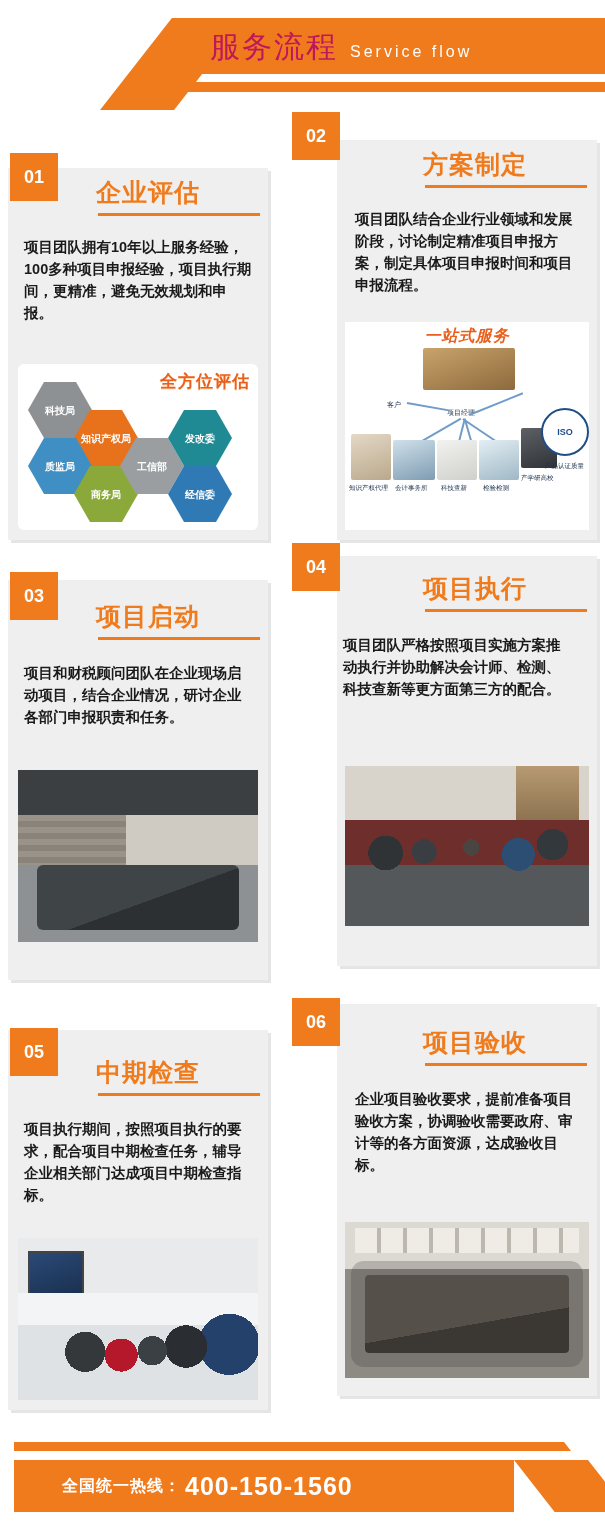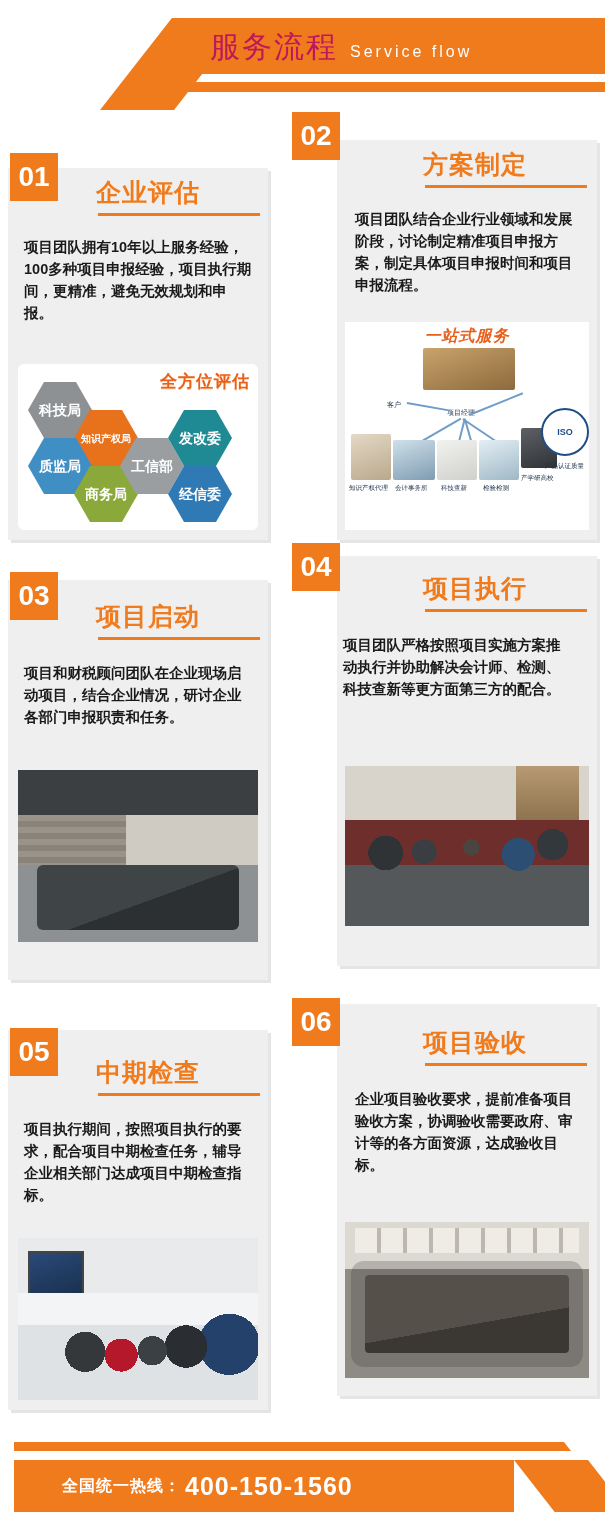--- a/index.html
+++ b/index.html
@@ -44,21 +44,21 @@
   }
   .hdr-cn{font-size:30px;font-weight:normal;color:#be185d;letter-spacing:2px;line-height:46px;}
   .hdr-en{font-size:16px;color:#fff;letter-spacing:3px;font-weight:normal;}
 
   
   .card{position:absolute;background:#EFEFEF;box-shadow:3px 3px 0 rgba(0,0,0,.10);}
   .card-inner{position:relative;width:100%;height:100%;}
 
   .badge{
     position:absolute;width:48px;height:48px;background:#F07B1D;
-    color:#fff;font-size:28px;font-weight:bold;
+    color:#fff;font-size:18px;font-weight:bold;
     display:flex;align-items:center;justify-content:center;z-index:6;
   }
   .card-title{
     position:absolute;font-size:25px;font-weight:bold;color:#F07B1D;
     letter-spacing:1px;white-space:nowrap;
   }
   .title-rule{position:absolute;height:3px;background:#F07B1D;}
   .card-body{
     position:absolute;font-size:14.5px;line-height:22px;color:#1a1a1a;
     font-weight:bold;text-align:left;
@@ -131,21 +131,21 @@
 
   
   .hexwrap{position:absolute;background:#fff;overflow:hidden;}
   .hexttl{
     position:absolute;right:8px;top:6px;font-size:17px;font-weight:bold;
     color:#E8601C;letter-spacing:1px;text-shadow:0 1px 0 #ffd9b0;
   }
   .hex{
     position:absolute;width:64px;height:56px;
     display:flex;align-items:center;justify-content:center;
-    color:#fff;font-weight:bold;font-size:14px;line-height:13px;text-align:center;
+    color:#fff;font-weight:bold;font-size:10px;line-height:13px;text-align:center;
     clip-path:polygon(25% 0,75% 0,100% 50%,75% 100%,25% 100%,0 50%);
   }
 
   
   .oswrap{position:absolute;background:#fff;overflow:hidden;}
   .os-ttl{
     position:absolute;left:50%;transform:translateX(-50%);top:4px;
     font-size:16px;font-weight:bold;color:#E8601C;letter-spacing:1px;font-style:italic;
   }
   .os-node{

